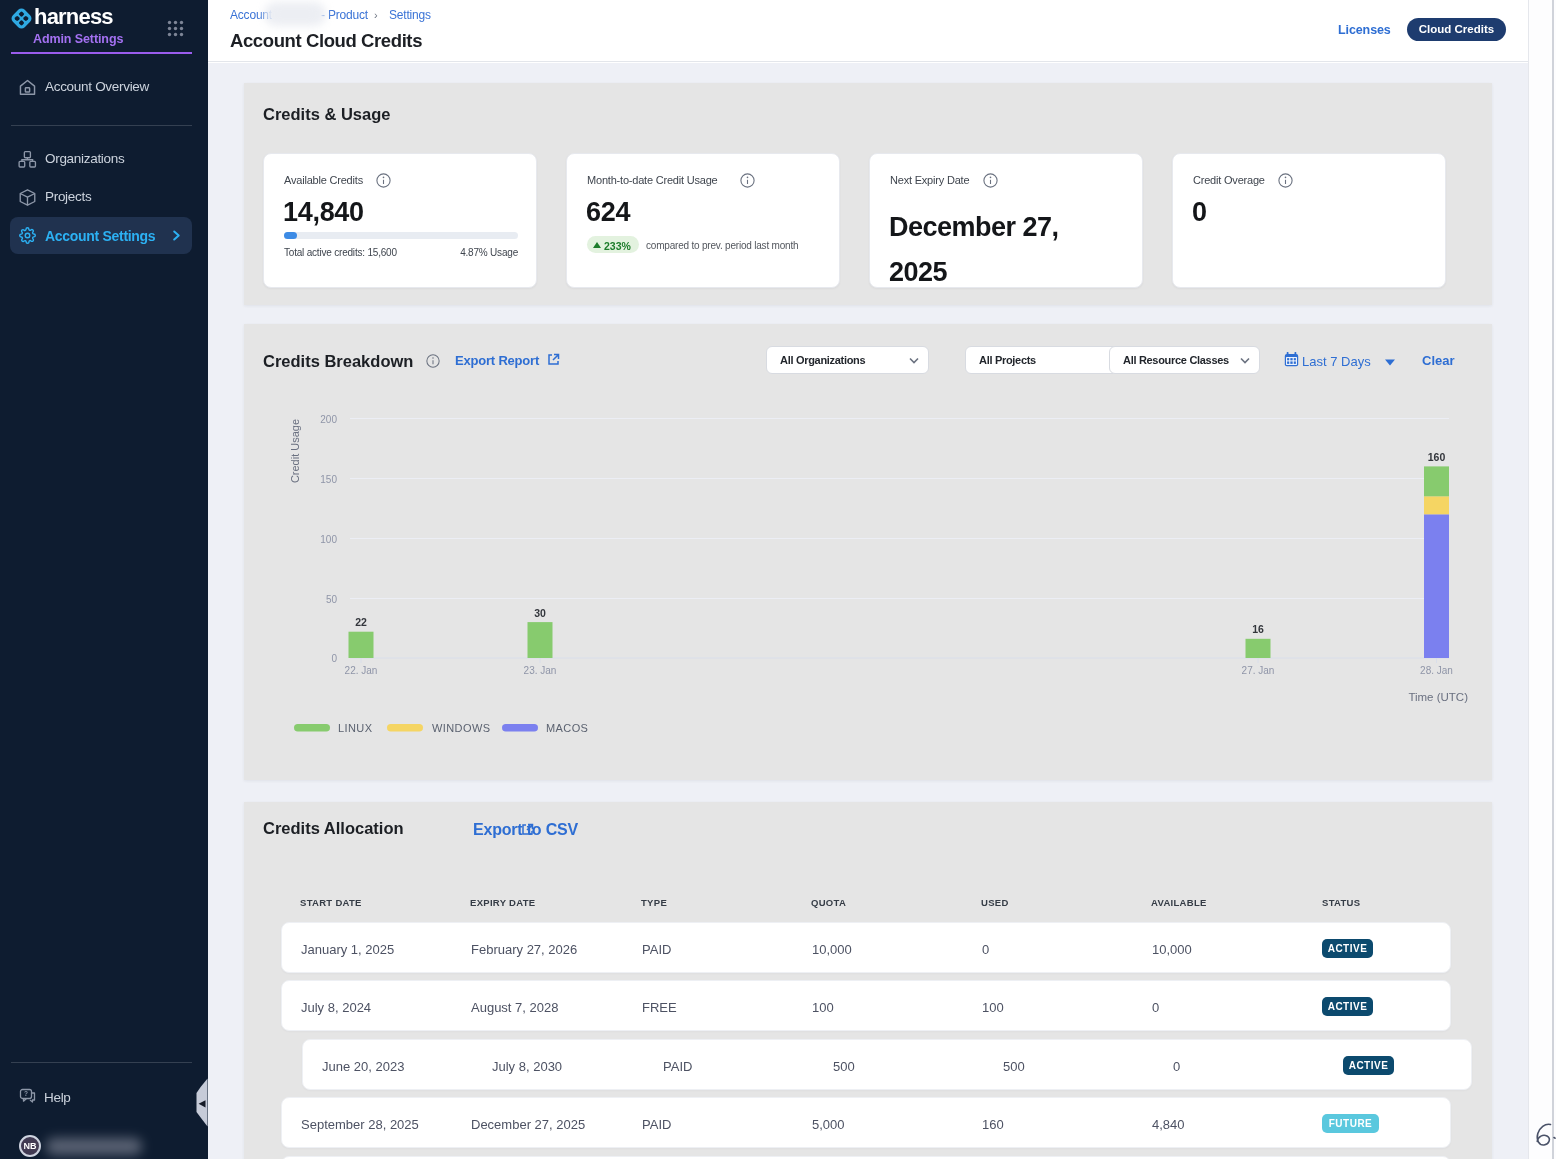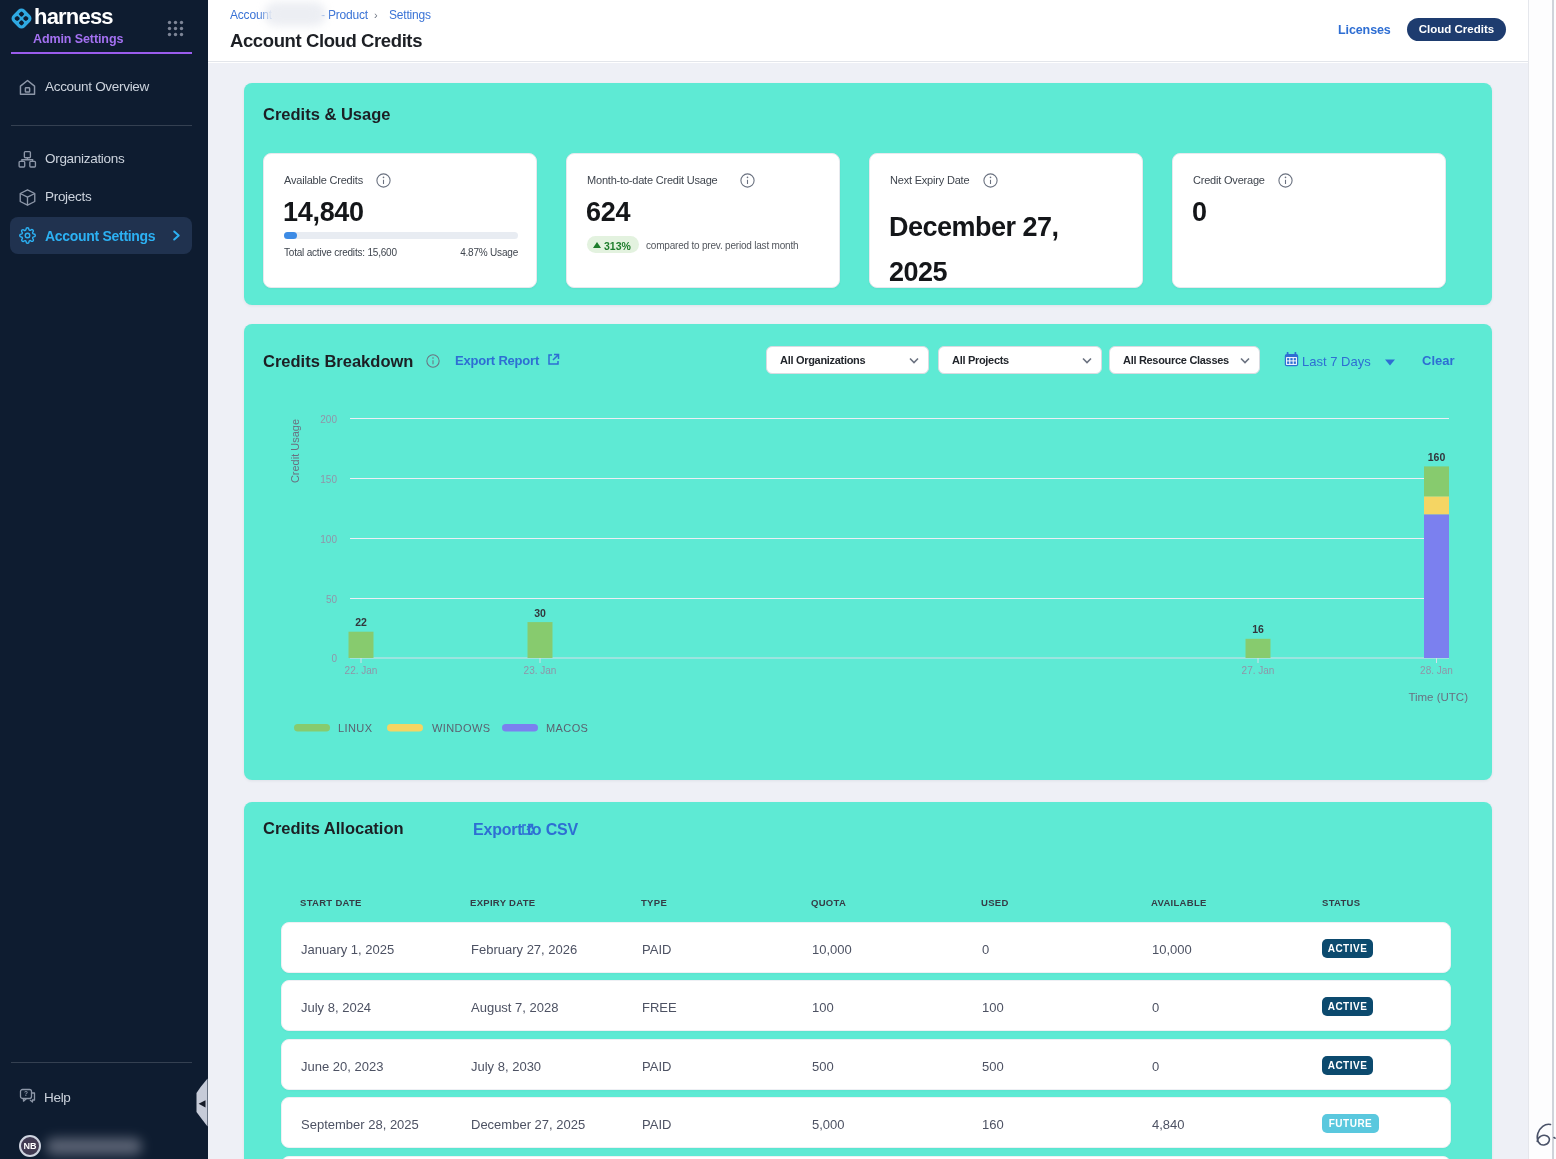--- a/index.html
+++ b/index.html
@@ -11,21 +11,21 @@
   #sidebar { left:0; top:0; width:208px; height:1159px; background:#0e1c30; }
   .nav-text { font-size:13.5px; color:#ccd3dd; letter-spacing:-0.3px; }
   .sep { height:1px; background:rgba(255,255,255,0.16); left:11px; width:181px; }
 
   
   #header { left:208px; top:0; width:1320px; height:62px; background:#ffffff; border-bottom:1px solid #e3e6eb; }
   .crumb { font-size:12px; color:#3a73d6; letter-spacing:-0.2px; }
 
   
   #content { left:208px; top:63px; width:1320px; height:1096px; background:#eef0f6; }
-  .card { position:absolute; background:#5eead4; border-radius:8px; box-shadow:0 1px 3px rgba(30,40,60,0.07); }
+  .card { position:absolute; background:#e5e5e5; border-radius:0; box-shadow:0 1px 3px rgba(30,40,60,0.07); }
   .card-h { font-size:16.5px; font-weight:bold; color:#1c1f24; letter-spacing:0px; }
   .tile { position:absolute; width:274px; height:135px; background:#fff; border:1px solid #e7e9ee; border-radius:8px; box-shadow:0 1px 2px rgba(30,40,60,0.05); top:70px; }
   .blue-link { color:#2e6ed3; font-weight:bold; }
   .ddl { position:absolute; top:22px; height:28px; background:#fff; border:1px solid #d8dbe1; border-radius:6px; font-size:11px; font-weight:bold; color:#22262c; line-height:26px; padding-left:13px; letter-spacing:-0.3px; }
   .ddl svg { position:absolute; right:9px; top:10px; }
 
   
   .th { position:absolute; font-size:9.5px; font-weight:bold; color:#353c46; letter-spacing:0.3px; top:897px; }
   .row { position:absolute; left:281px; width:1170px; height:51px; background:#fff; border:1px solid #eef0f4; border-radius:8px; box-shadow:0 1px 2px rgba(30,40,60,0.03); }
   .cell { position:absolute; font-size:13px; color:#4d5263; top:19px; white-space:nowrap; }
@@ -143,21 +143,21 @@
     <svg class="abs" style="left:173px;top:19px" width="15" height="15" viewBox="0 0 15 15" fill="none" stroke="#6b7280" stroke-width="1.1">
       <circle cx="7.5" cy="7.5" r="6.6"></circle>
         <path d="M7.5 6.8 V11"></path>
         <circle cx="7.5" cy="4.4" r="0.8" fill="#6b7280" stroke="none"></circle>
     </svg>
     <div class="abs" style="left:19px;top:43px;font-size:27px;font-weight:bold;color:#141619;letter-spacing:-0.3px;">624</div>
     <div class="abs" style="left:20px;top:82px;width:52px;height:17px;background:#e3f2df;border-radius:8.5px;"></div>
     <svg class="abs" style="left:26px;top:88px" width="8" height="6" viewBox="0 0 8 6">
         <path d="M4 0 L8 6 L0 6 Z" fill="#1e7d2c"></path>
       </svg>
-    <div class="abs" style="left:37px;top:86px;font-size:10.5px;font-weight:bold;color:#1e7d2c;">313%</div>
+    <div class="abs" style="left:37px;top:86px;font-size:10.5px;font-weight:bold;color:#1e7d2c;">233%</div>
     <div class="abs" style="left:79px;top:86px;font-size:10px;color:#53575e;letter-spacing:-0.2px;">compared to prev. period last month</div>
   </div>
 
   <div class="tile" style="left:625px;">
     <div class="abs" style="left:20px;top:20px;font-size:11px;color:#3f454e;letter-spacing:-0.2px;">Next Expiry Date</div>
     <svg class="abs" style="left:113px;top:19px" width="15" height="15" viewBox="0 0 15 15" fill="none" stroke="#6b7280" stroke-width="1.1">
       <circle cx="7.5" cy="7.5" r="6.6"></circle>
         <path d="M7.5 6.8 V11"></path>
         <circle cx="7.5" cy="4.4" r="0.8" fill="#6b7280" stroke="none"></circle>
     </svg>
@@ -186,21 +186,21 @@
   <svg class="abs" style="left:303px;top:29px" width="13" height="13" viewBox="0 0 13 13" fill="none" stroke="#2e6ed3" stroke-width="1.5">
     <path d="M5 2 H2 V11 H11 V8"></path>
       <path d="M7 1.5 H11.5 V6 M11.3 1.7 L6 7"></path>
   </svg>
 
   <div class="ddl" style="left:522px;width:163px;">All Organizations
     <svg width="10" height="7" viewBox="0 0 10 7" fill="none" stroke="#6b7280" stroke-width="1.6">
         <path d="M1 1.5 L5 5.5 L9 1.5"></path>
       </svg>
   </div>
-  <div class="ddl" style="left:694px;width:164px;">All Projects
+  <div class="ddl" style="left:721px;width:164px;">All Projects
     <svg width="10" height="7" viewBox="0 0 10 7" fill="none" stroke="#6b7280" stroke-width="1.6">
         <path d="M1 1.5 L5 5.5 L9 1.5"></path>
       </svg>
   </div>
   <div class="ddl" style="left:865px;width:151px;">All Resource Classes
     <svg width="10" height="7" viewBox="0 0 10 7" fill="none" stroke="#6b7280" stroke-width="1.6">
         <path d="M1 1.5 L5 5.5 L9 1.5"></path>
       </svg>
   </div>
   <svg class="abs" style="left:1040px;top:28px" width="15" height="15" viewBox="0 0 15 15">
@@ -302,21 +302,21 @@
 </div>
 <div class="row" style="top:980px;">
   <div class="cell" style="left:19px;">July 8, 2024</div>
   <div class="cell" style="left:189px;">August 7, 2028</div>
   <div class="cell" style="left:360px;">FREE</div>
   <div class="cell" style="left:530px;">100</div>
   <div class="cell" style="left:700px;">100</div>
   <div class="cell" style="left:870px;">0</div>
   <div class="badge b-active" style="left:1040px;">ACTIVE</div>
 </div>
-<div class="row" style="top:1039px;">
+<div class="row" style="top:1039px;margin-left:21px;">
   <div class="cell" style="left:19px;">June 20, 2023</div>
   <div class="cell" style="left:189px;">July 8, 2030</div>
   <div class="cell" style="left:360px;">PAID</div>
   <div class="cell" style="left:530px;">500</div>
   <div class="cell" style="left:700px;">500</div>
   <div class="cell" style="left:870px;">0</div>
   <div class="badge b-active" style="left:1040px;">ACTIVE</div>
 </div>
 <div class="row" style="top:1097px;">
   <div class="cell" style="left:19px;">September 28, 2025</div>

